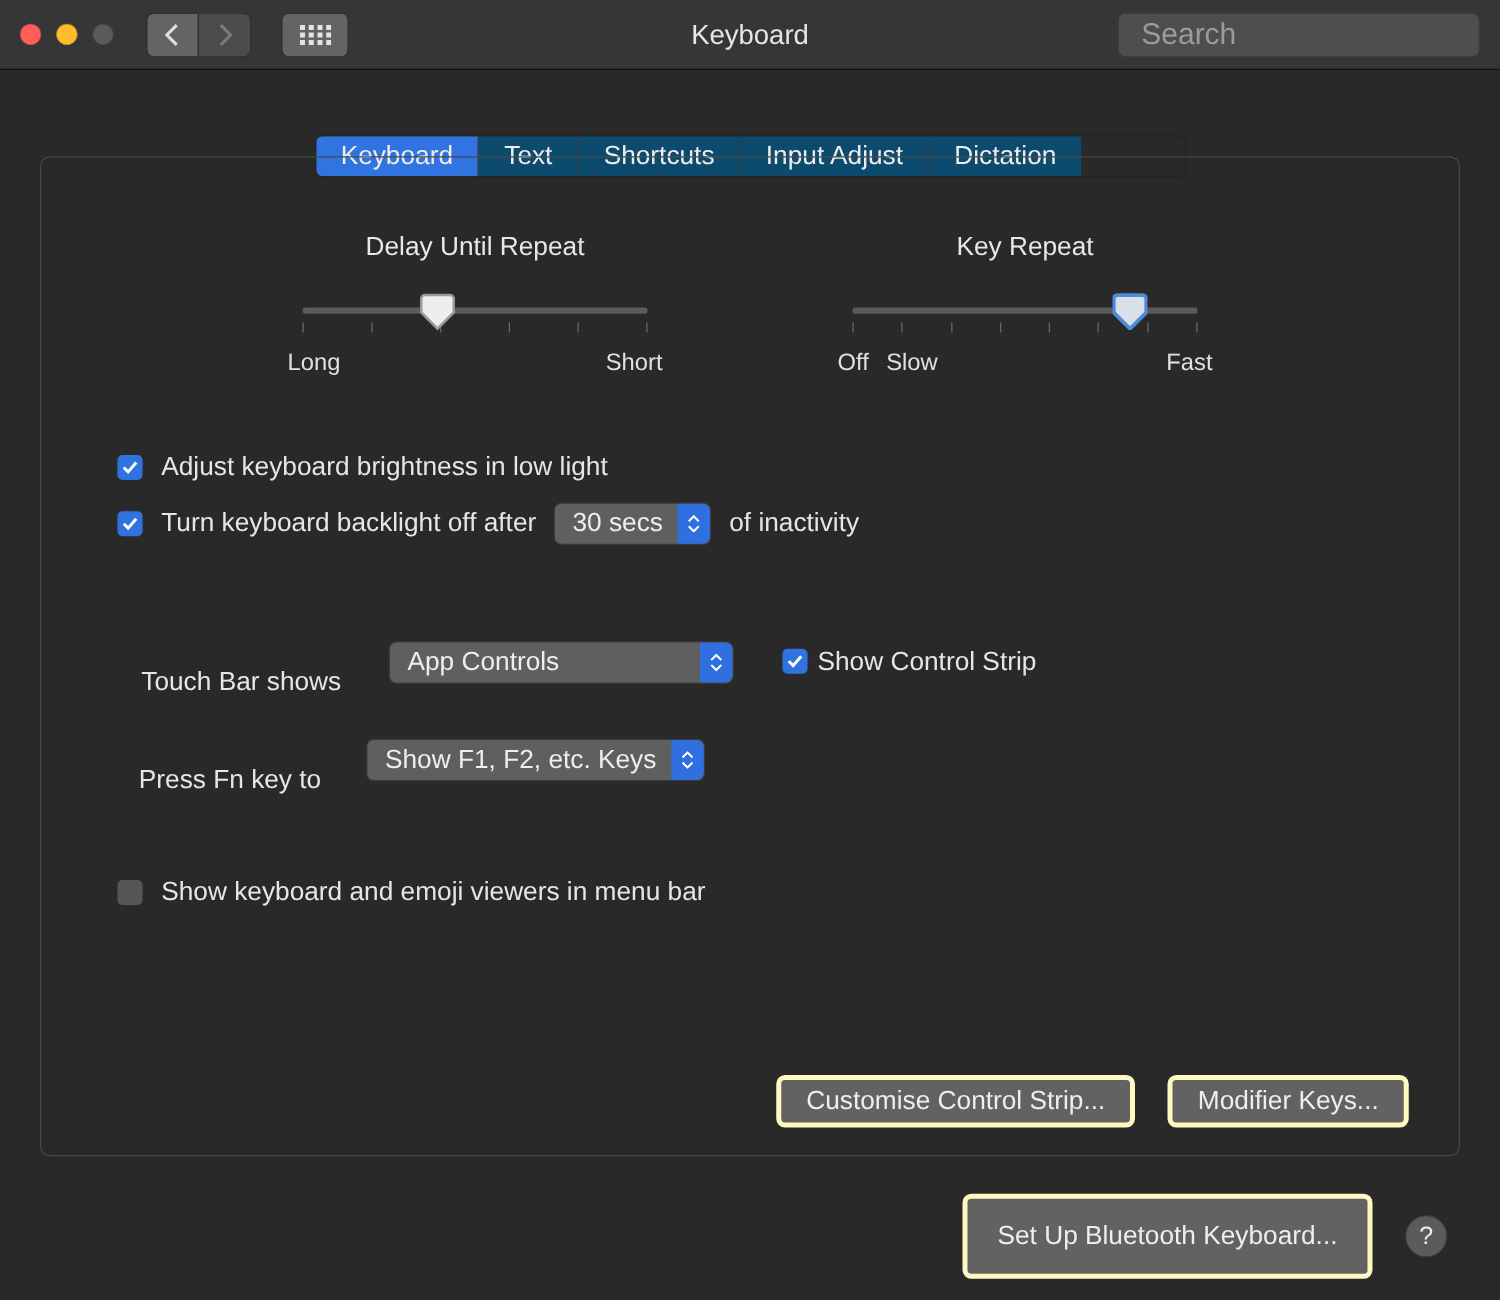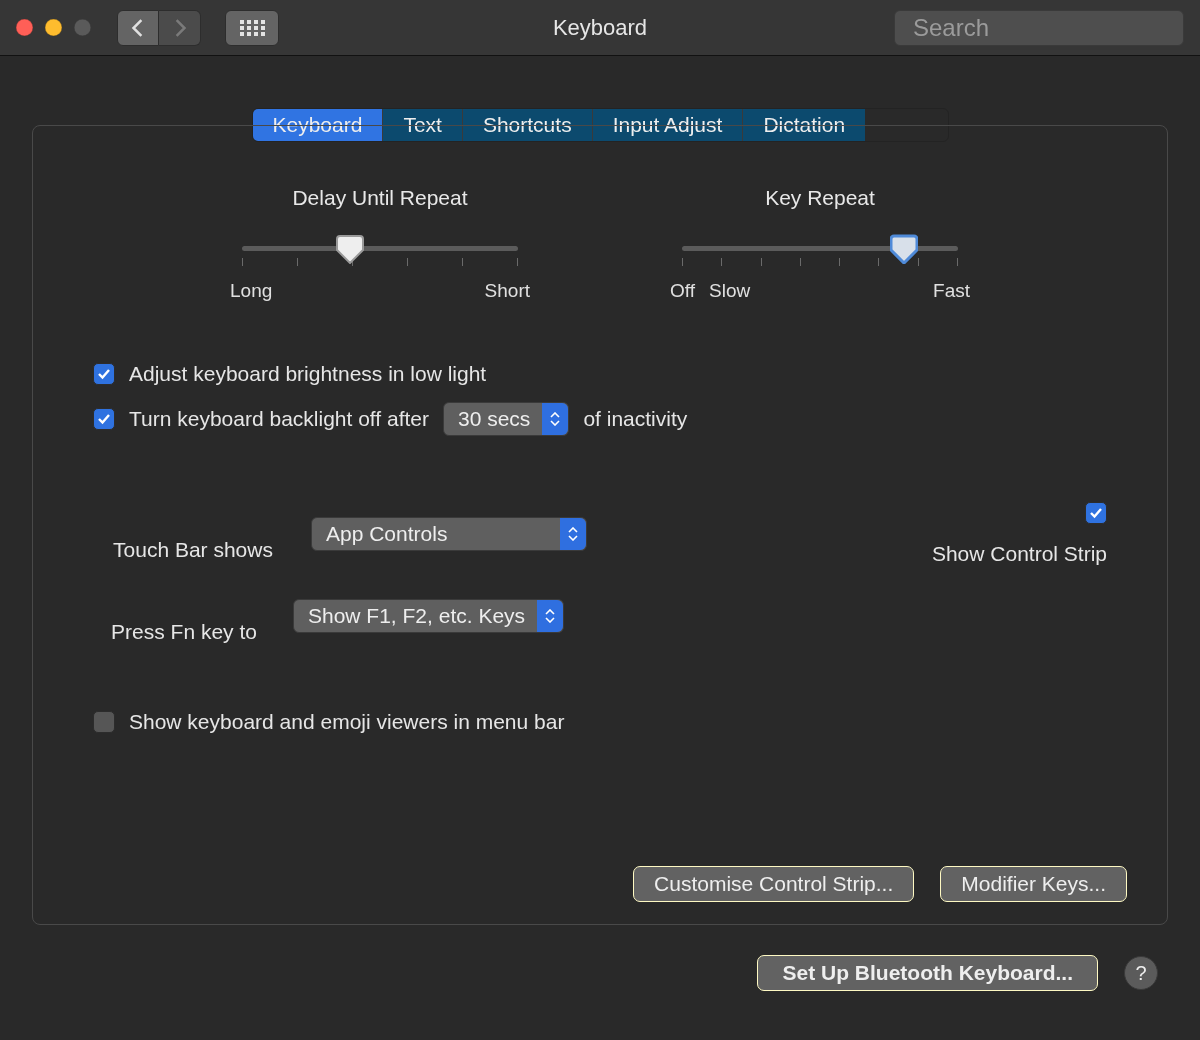--- a/index.html
+++ b/index.html
@@ -137,21 +137,21 @@
     gap:2px;
   }
   .select .stepper svg { display:block; }
 
   .row-grid { display:grid; grid-template-columns:200px auto 1fr; align-items:center; gap:18px; margin:22px 0; font-size:21px; }
   .row-grid .label { text-align:center; white-space:nowrap;margin-top:32px; }
 
   
   .panel-footer { position:absolute; left:60px; right:40px; bottom:22px; display:flex; gap:26px; justify-content:flex-end; }
   .btn {
-    background:#626262; border:1px solid #fef9c3; border-radius:7px;
+    background:#626262; border:4px solid #fef9c3; border-radius:7px;
     padding:5px 20px; font-size:21px; color:#eee;
   }
 
   .below-panel { display:flex; justify-content:flex-end; align-items:center; gap:26px; margin-top:30px; padding-right:10px; }
   .help {
     width:34px; height:34px; border-radius:50%; background:#5b5b5b;
     display:flex; align-items:center; justify-content:center; font-size:20px; color:#eee;
     border:1px solid #3a3a3a;
   }
 </style>
@@ -315,21 +315,21 @@
         <span>App Controls</span>
         <div class="stepper">
           <svg width="10" height="6" viewBox="0 0 10 6">
               <path d="M1 5 L5 1 L9 5" fill="none" stroke="white" stroke-width="1.6"></path>
             </svg>
           <svg width="10" height="6" viewBox="0 0 10 6">
               <path d="M1 1 L5 5 L9 1" fill="none" stroke="white" stroke-width="1.6"></path>
             </svg>
         </div>
       </div>
-      <div style="display:flex; align-items:flex-end; gap:18px; margin-left:20px;flex-direction:column;">
+      <div style="display:flex; align-items:flex-start; gap:7px; margin-left:20px;">
         <div class="checkbox checked">
           <svg viewBox="0 0 14 14">
               <path d="M2 7 L5.5 10.5 L12 3" fill="none" stroke="white" stroke-width="2.4"></path>
             </svg>
         </div>
         <span>Show Control Strip</span>
       </div>
     </div>
 
     <div class="row-grid" style="grid-template-columns:182px auto 1fr;">
@@ -355,17 +355,17 @@
       <span>Show keyboard and emoji viewers in menu bar</span>
     </div>
 
     <div class="panel-footer">
       <div class="btn">Customise Control Strip...</div>
       <div class="btn">Modifier Keys...</div>
     </div>
   </div>
 
   <div class="below-panel">
-    <div class="btn" style="padding:5px 24px;font-weight:bold;">Set Up Bluetooth Keyboard...</div>
+    <div class="btn" style="padding:18px 24px;">Set Up Bluetooth Keyboard...</div>
     <div class="help">?</div>
   </div>
 
 </div>
 
 </body></html>

